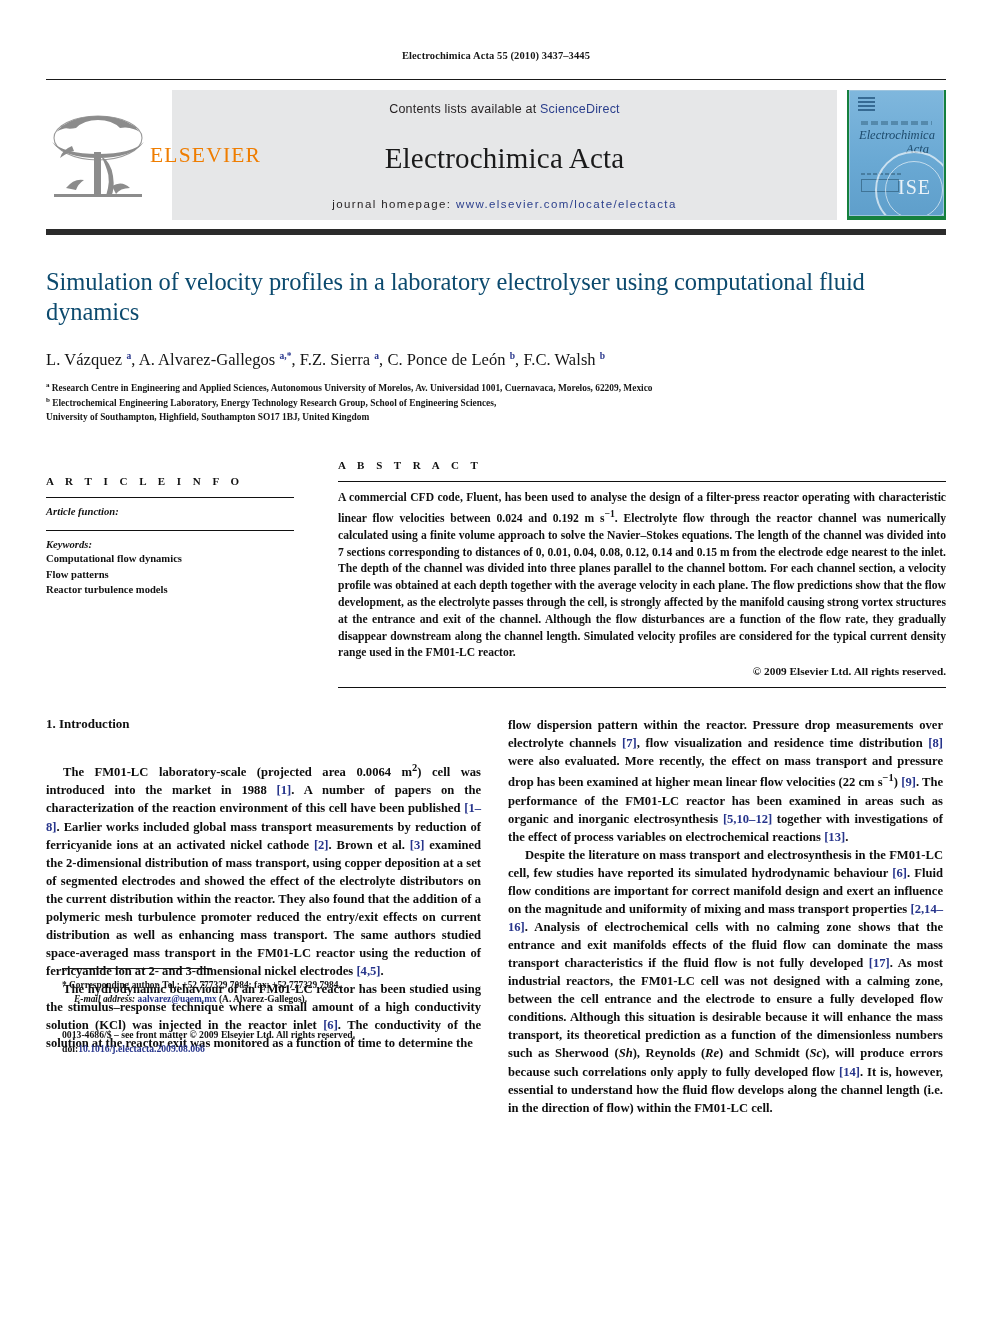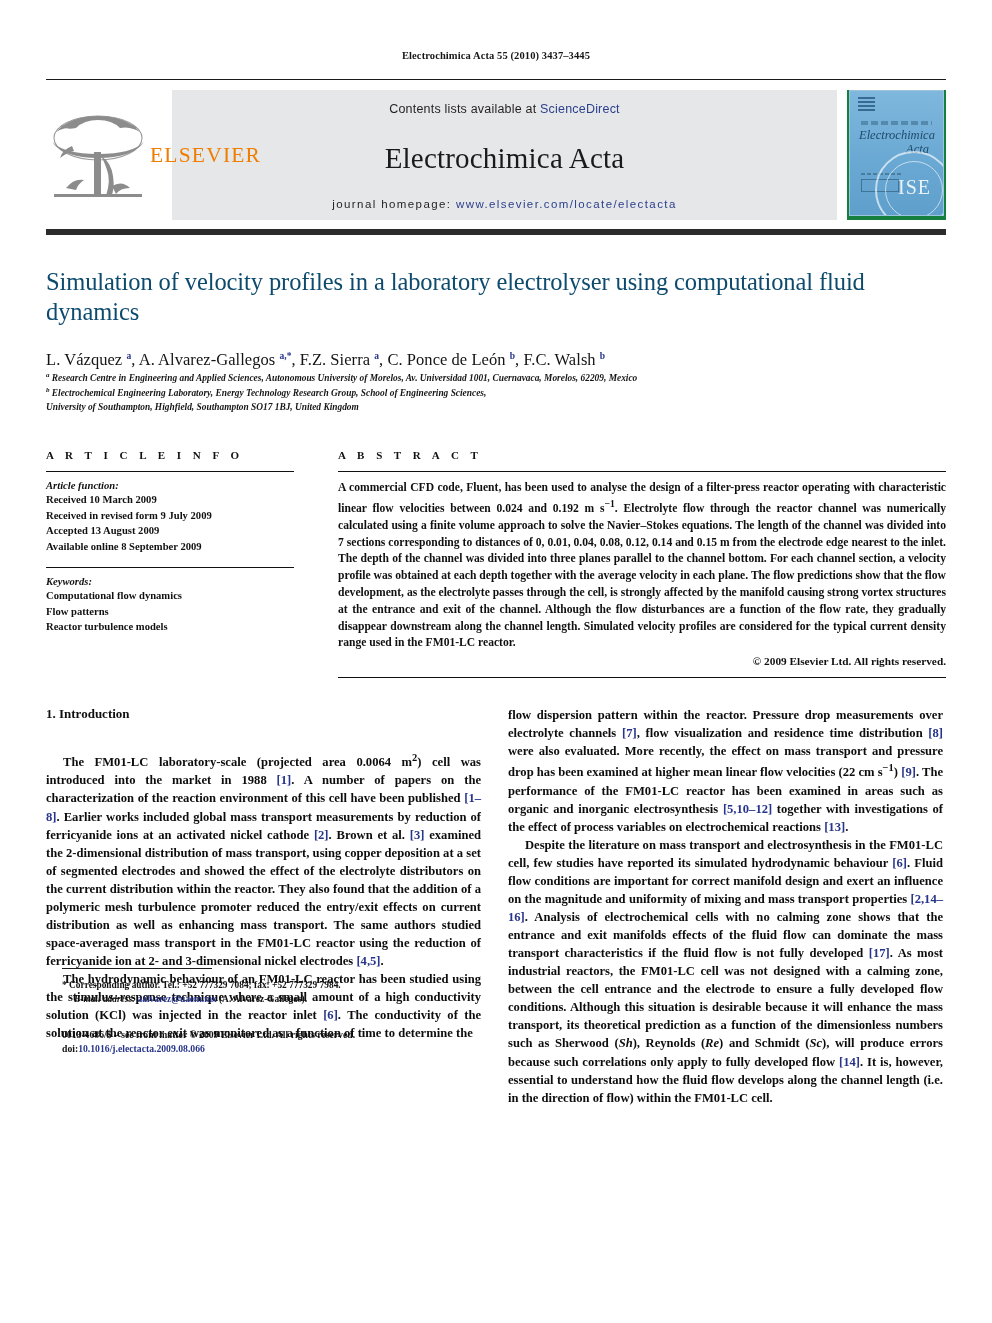--- a/index.html
+++ b/index.html
@@ -226,39 +226,39 @@
     color: #141414;
     letter-spacing: 0.05px;
   }
   .authors sup {
     font-size: 9.5px;
     color: #26348b;
     vertical-align: super;
     font-weight: bold;
   }
   .affiliations {
+    margin-top: 10px;
     font-size: 9.4px;
-    font-style: italic;
     line-height: 1.5;
     color: #161616;
     font-weight: bold;
   }
   .affiliations sup {
     font-size: 7px;
     vertical-align: super;
     font-weight: bold;
   }
 
   
   .info-abstract {
     display: flex;
     margin-top: 35px;
     gap: 44px;
   }
-  .col-info { width: 248px; flex: 0 0 248px; }
+  .col-info { width: 248px; flex: 0 0 248px; margin-top: 16px; }
   .col-abstract { flex: 1 1 auto; }
 
   .sec-head {
     font-family: "Liberation Serif", serif;
     font-size: 11px;
     font-weight: bold;
     letter-spacing: 4.5px;
     color: #111111;
   }
   .hr-black {
@@ -425,26 +425,20 @@
         <div>University of Southampton, Highfield, Southampton SO17 1BJ, United Kingdom</div>
       </div>
   </div>
 
   <div class="info-abstract">
 
     <div class="col-info">
       <div class="sec-head">A R T I C L E    I N F O</div>
       <div class="hr-black"></div>
       <div class="info-sub">Article function:</div>
-      <div>
-        <div class="info-line">Received 10 March 2009</div>
-        <div class="info-line">Received in revised form 9 July 2009</div>
-        <div class="info-line">Accepted 13 August 2009</div>
-        <div class="info-line">Available online 8 September 2009</div>
-      </div>
       <div class="info-gap"></div>
       <div class="info-sub">Keywords:</div>
       <div>
         <div class="info-line">Computational flow dynamics</div>
         <div class="info-line">Flow patterns</div>
         <div class="info-line">Reactor turbulence models</div>
       </div>
     </div>
 
     <div class="col-abstract">

